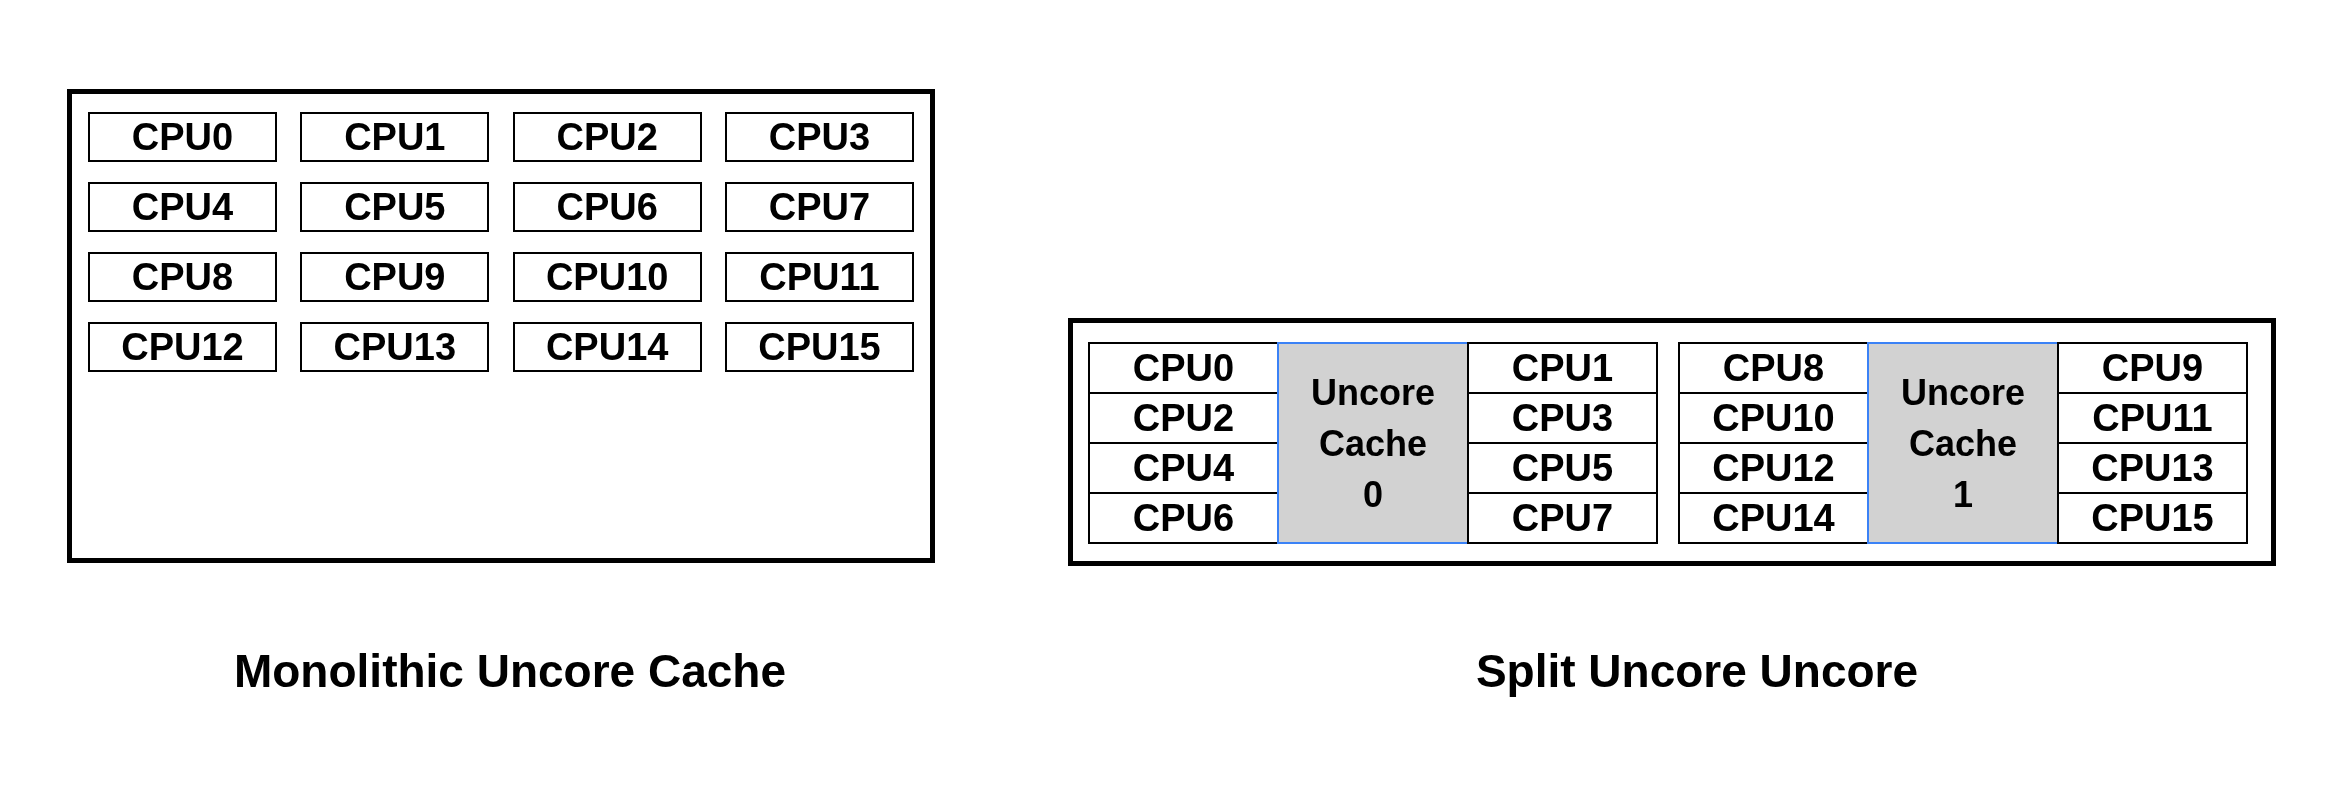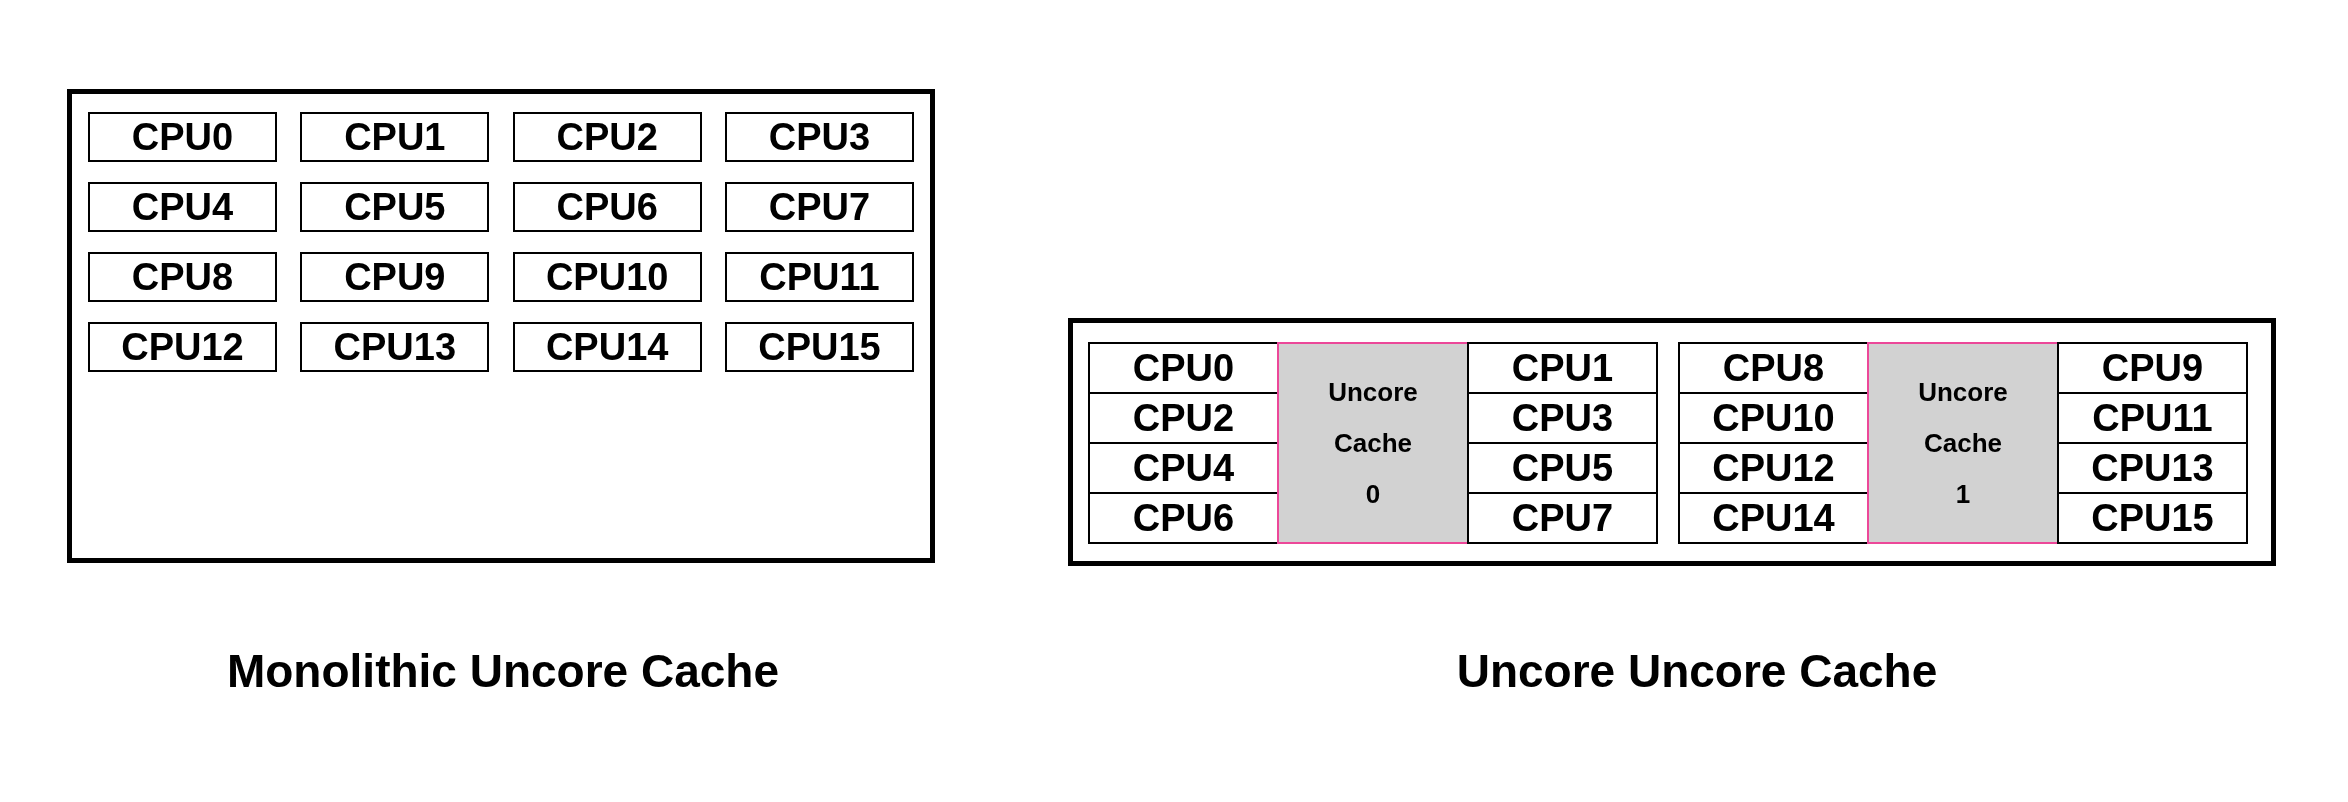--- a/index.html
+++ b/index.html
@@ -92,46 +92,46 @@
     justify-content: center;
     font-size: 38px;
     margin-top: -2px;
     background: #ffffff;
   }
   .cluster-col .split-cell:first-child {
     margin-top: 0;
   }
   .cache-cell {
     width: 192px;
-    border: 2px solid #ec4899;
+    border: 2px solid #3b82f6;
     box-sizing: border-box;
     margin-left: -2px;
     display: flex;
     flex-direction: column;
     align-items: center;
     justify-content: center;
     text-align: center;
-    font-size: 26px;
+    font-size: 36px;
     line-height: 51px;
   }
   .cluster-col.right-col {
     margin-left: -2px;
   }
 
   
   .caption {
     position: absolute;
     top: 646px;
     width: 700px;
     text-align: center;
     font-size: 46px;
     line-height: 50px;
     white-space: nowrap;
   }
-  .caption-left  { left: 153px; }
+  .caption-left  { left: 160px; }
   .caption-right { left: 1347px; }
 </style>
 </head>
 <body>
 
 <div class="mono-box">
   <div class="mono-grid">
       <div class="cpu-box">CPU0</div>
       <div class="cpu-box">CPU1</div>
       <div class="cpu-box">CPU2</div>
@@ -187,13 +187,13 @@
       <div class="cluster-col right-col">
         <div class="split-cell">CPU9</div>
         <div class="split-cell">CPU11</div>
         <div class="split-cell">CPU13</div>
         <div class="split-cell">CPU15</div>
       </div>
     </div>
   </div>
 
 <div class="caption caption-left">Monolithic Uncore Cache</div>
-<div class="caption caption-right">Uncore Uncore Cache</div>
+<div class="caption caption-right">Split Uncore Uncore</div>
 
 </body></html>

